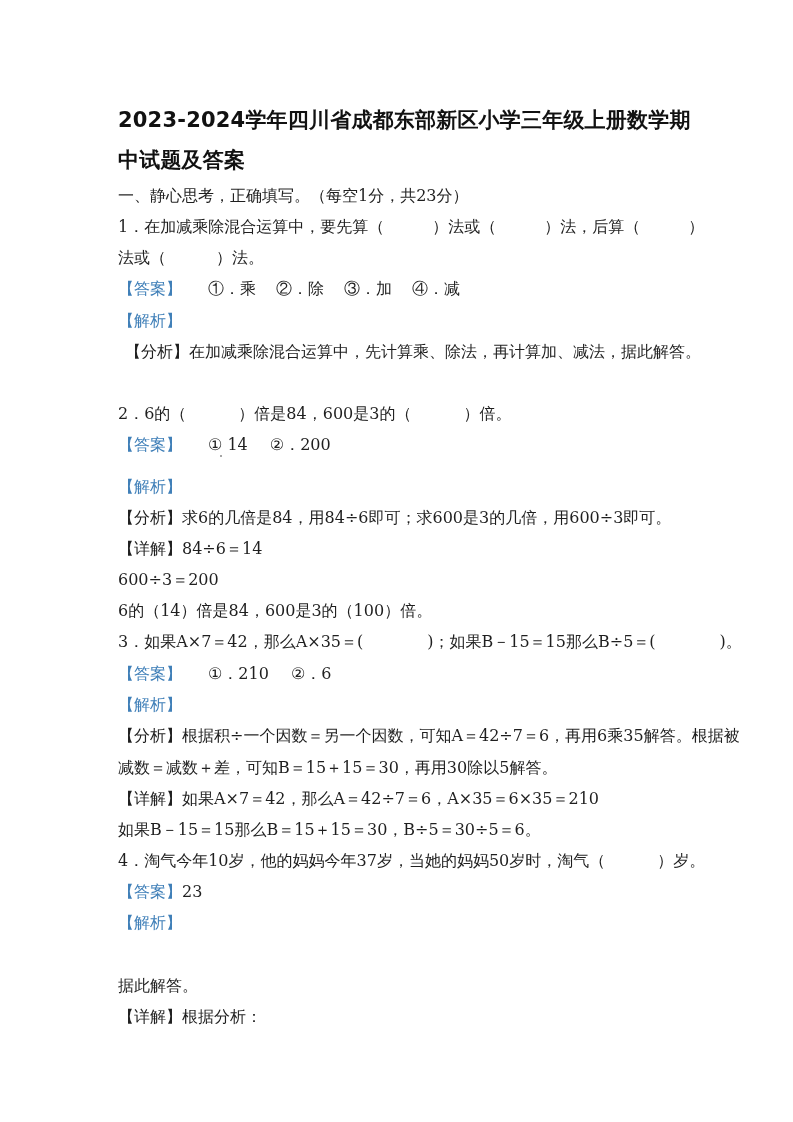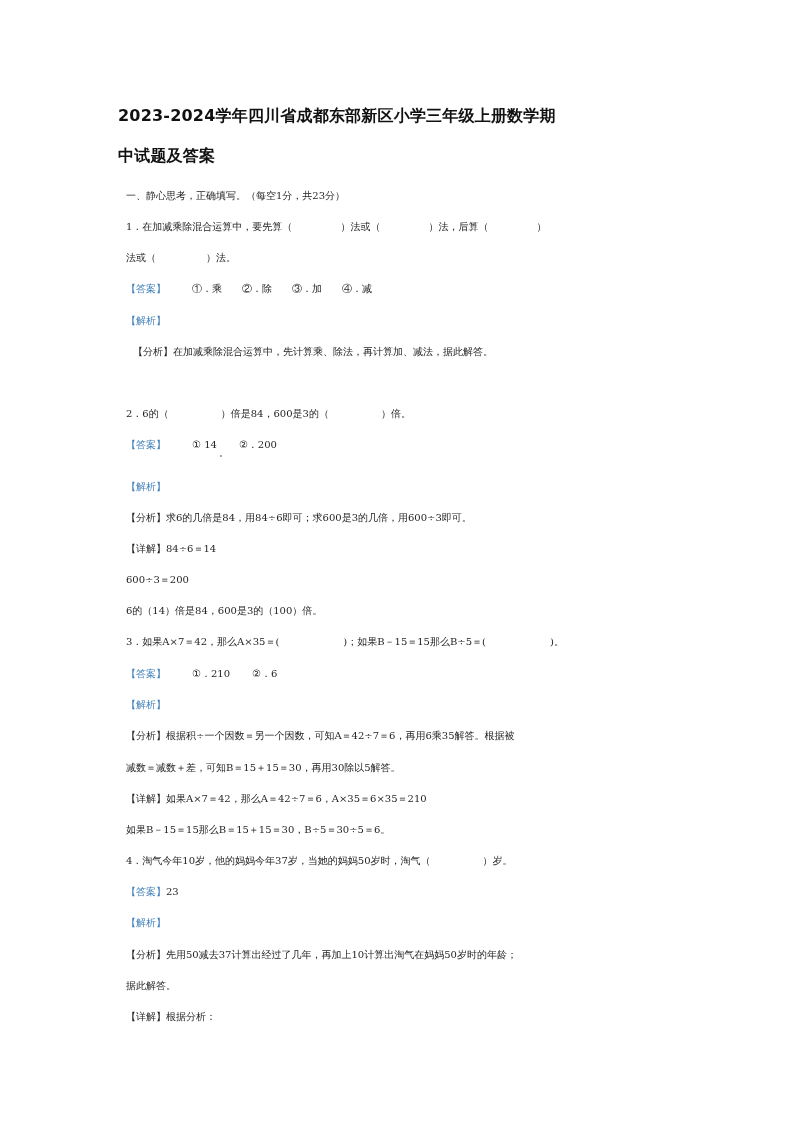--- a/index.html
+++ b/index.html
@@ -1,21 +1,21 @@
 <!DOCTYPE html>
 <html><head>
 <meta charset="utf-8">
 <style>
   html, body { margin: 0; padding: 0; background: #ffffff; }
   body { width: 793px; height: 1122px; position: relative; overflow: hidden;
          font-family: "DejaVu Serif", "Liberation Serif", serif; color: #1a1a1a; }
   .page { position: absolute; left: 0; top: 0; width: 793px; height: 1122px; }
   .title { position: absolute; left: 118px; font-family: "DejaVu Sans", "Liberation Sans", sans-serif;
-           font-weight: bold; font-size: 16px; color: #111; white-space: nowrap; letter-spacing: 0.2px; }
-  .line { position: absolute; left: 126px; font-size: 10px; white-space: nowrap; color: #1f1f1f; line-height: 16px; }
+           font-weight: bold; font-size: 21px; color: #111; white-space: nowrap; letter-spacing: 0.2px; }
+  .line { position: absolute; left: 118px; font-size: 16px; white-space: nowrap; color: #1f1f1f; line-height: 16px; }
   .tag-blue { color: #3f7fb8; }
   .blank { display: inline-block; }
   .gap { display: inline-block; }
   .dot { position: absolute; left: 220px; top: 455px; width: 2px; height: 2px; background: #888; border-radius: 1px; }
 </style>
 </head>
 <body>
 
 <div class="page">
 
@@ -71,21 +71,18 @@
   </div>
   <div class="line" style="top:822px;">如果B－15＝15那么B＝15＋15＝30，B÷5＝30÷5＝6。</div>
 
   <div class="line" style="top:853px;">
     <span>4．淘气今年10岁，他的妈妈今年37岁，当她的妈妈50岁时，淘气（</span><span class="blank" style="width:52px;"></span><span>）岁。</span>
   </div>
   <div class="line" style="top:884px;">
     <span class="tag-blue">【答案】</span><span>23</span>
   </div>
   <div class="line tag-blue" style="top:915px;">【解析】</div>
-  <div class="line" style="top:947px;">
-    <span>【分析】</span><span>先用50减去37计算出经过了几年，再加上10计算出淘气在妈妈50岁时的年龄；</span>
-  </div>
   <div class="line" style="top:978px;text-align:center;">据此解答。</div>
   <div class="line" style="top:1009px;">
     <span>【详解】</span><span>根据分析：</span>
   </div>
 
 </div>
 
 </body></html>

